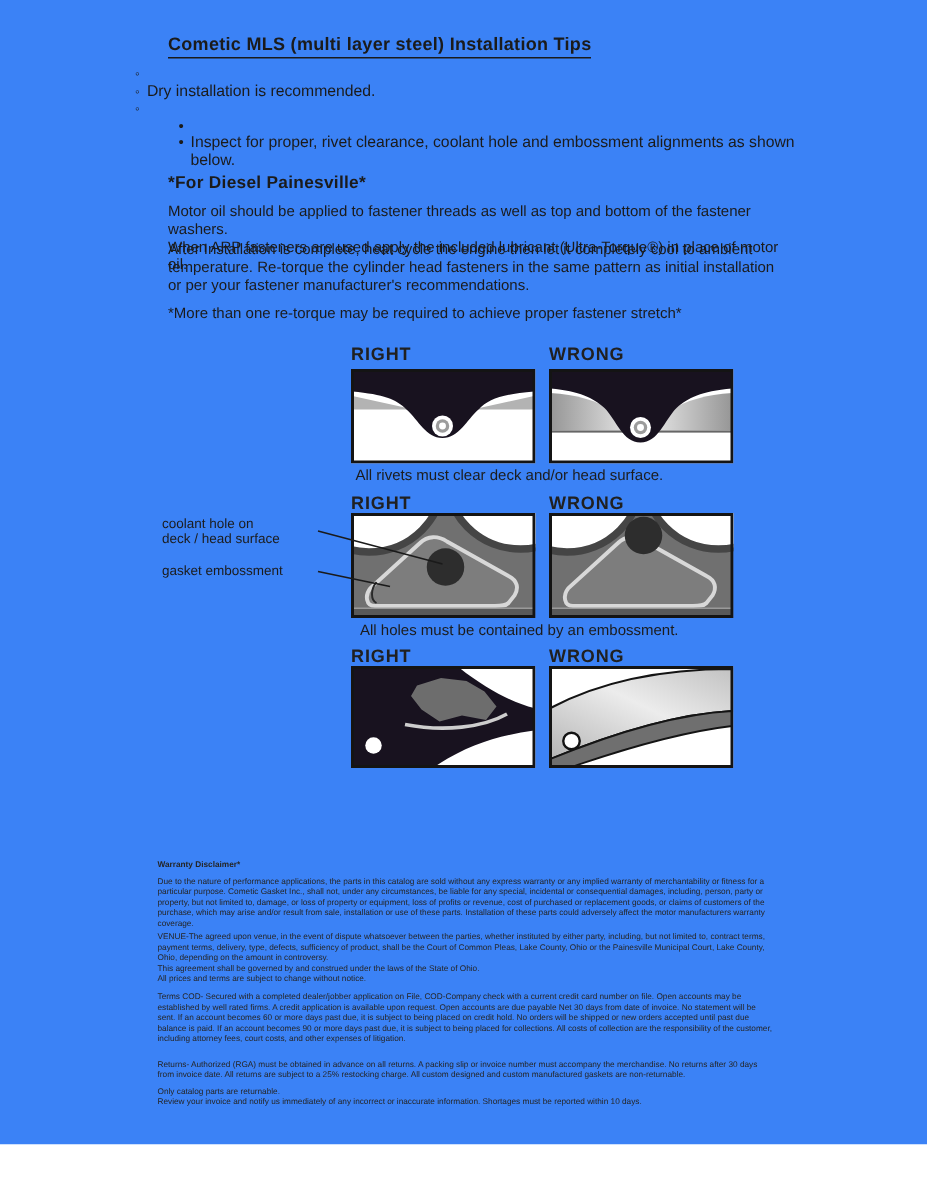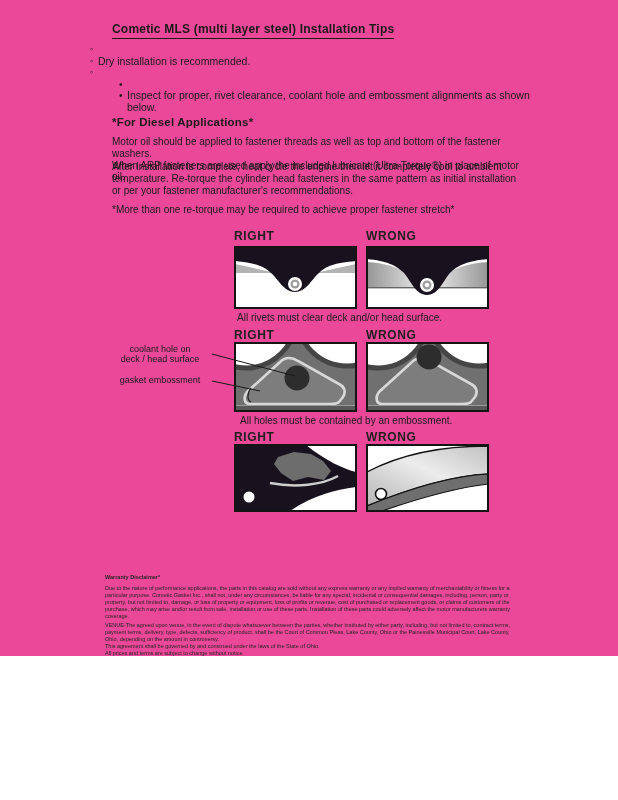--- a/index.html
+++ b/index.html
@@ -1,35 +1,35 @@
 <!DOCTYPE html>
 <html><head>
 <meta charset="utf-8">
 <style>
   html,body{margin:0;padding:0;background:#fff;}
   .page{
-    position:relative;width:618px;height:656px;background:#ec4899;
+    position:relative;width:618px;height:763px;background:#3b82f6;
     font-family:"Liberation Sans", sans-serif;color:#1b1b1b;overflow:hidden;
   }
   .abs{position:absolute;}
   .pre{white-space:pre-line;}
   .title{
     left:112px;top:22px;font-size:12px;font-weight:bold;
     border-bottom:1.5px solid #1a1a1a;padding-bottom:2px;letter-spacing:.2px;
   }
   .bullets{left:90px;top:44px;font-size:10.5px;line-height:11.6px;width:470px;}
   .brow{display:flex;}
   .brow .mk{width:8px;font-size:9px;flex:0 0 8px;}
   .brow.sub{padding-left:29px;}
   .brow.sub .mk{font-size:10px;}
   .h2{left:112px;top:116px;font-size:11.5px;font-weight:bold;letter-spacing:.2px;}
   .body-p{left:112px;top:0;font-size:10px;line-height:11.8px;width:420px;}
   .dlabel{font-size:12px;font-weight:600;letter-spacing:.6px;text-align:left;width:123px;color:#202020;}
   .dcaption{font-size:10px;font-weight:400;color:#1c1c1c;line-height:11px;}
-  .ann{font-size:9px;color:#1c1c1c;text-align:center;width:104px;line-height:10px;}
+  .ann{font-size:9px;color:#1c1c1c;text-align:left;width:104px;line-height:10px;}
   .fp{left:105px;width:411px;font-size:5.5px;line-height:7.1px;color:#252525;}
   .fph{font-weight:bold;}
   .code{left:388px;top:799px;font-size:12px;letter-spacing:.4px;color:#2e2e2e;}
   svg{display:block;}
 </style>
 </head>
 <body>
 
 <div class="page">
 
@@ -48,21 +48,21 @@
     </div>
     <div class="brow sub">
       <span class="mk">•</span>
     </div>
     <div class="brow sub">
       <span class="mk">•</span>
       <span>Inspect for proper, rivet clearance, coolant hole and embossment alignments as shown below.</span>
     </div>
   </div>
 
-  <div class="abs h2">*For Diesel Applications*</div>
+  <div class="abs h2">*For Diesel Painesville*</div>
   <div class="abs body-p pre" style="top:136px">Motor oil should be applied to fastener threads as well as top and bottom of the fastener washers.
 When ARP fasteners are used apply the included lubricant (Ultra-Torque®) in place of motor oil.</div>
   <div class="abs body-p" style="top:204px">*More than one re-torque may be required to achieve proper fastener stretch*</div>
   <div class="abs body-p pre" style="top:161px">After Installation is complete, heat cycle the engine then let it completely cool to ambient
 temperature. Re-torque the cylinder head fasteners in the same pattern as initial installation
 or per your fastener manufacturer's recommendations.</div>
 
   <div class="abs dlabel" style="left:234px;top:229px">RIGHT</div>
   <div class="abs dlabel" style="left:366px;top:229px">WRONG</div>
 

